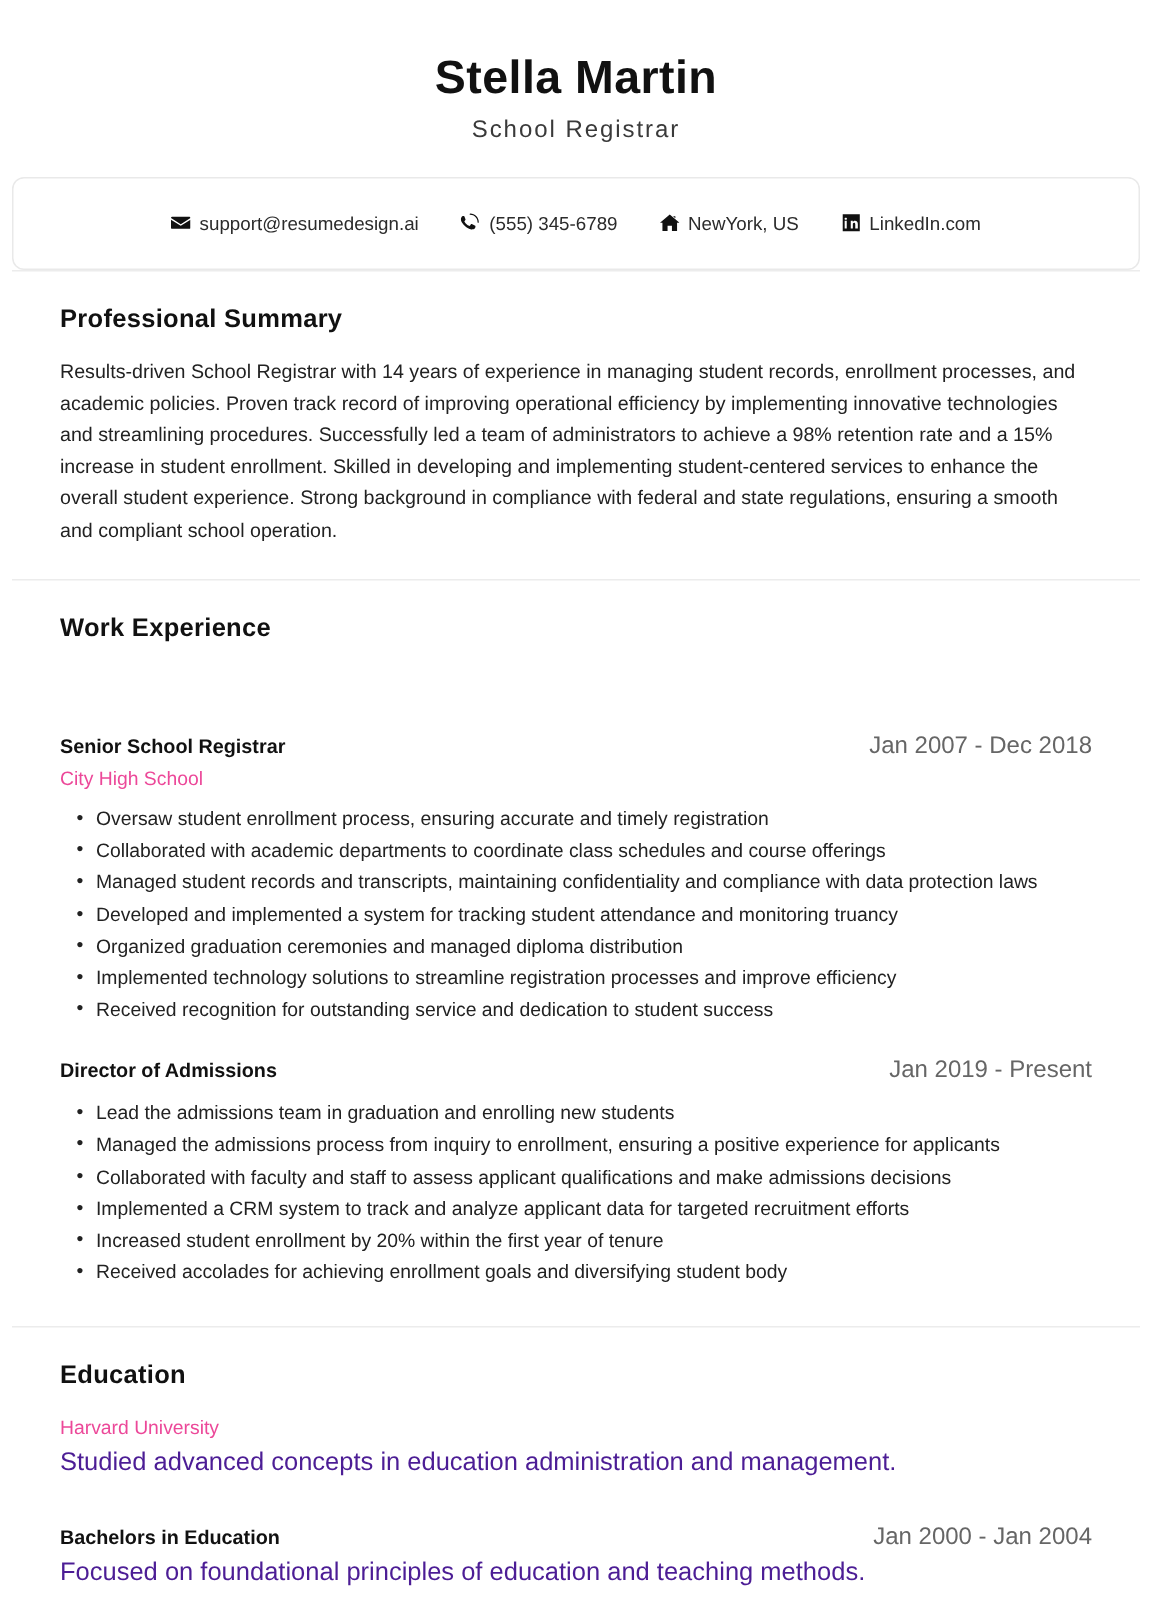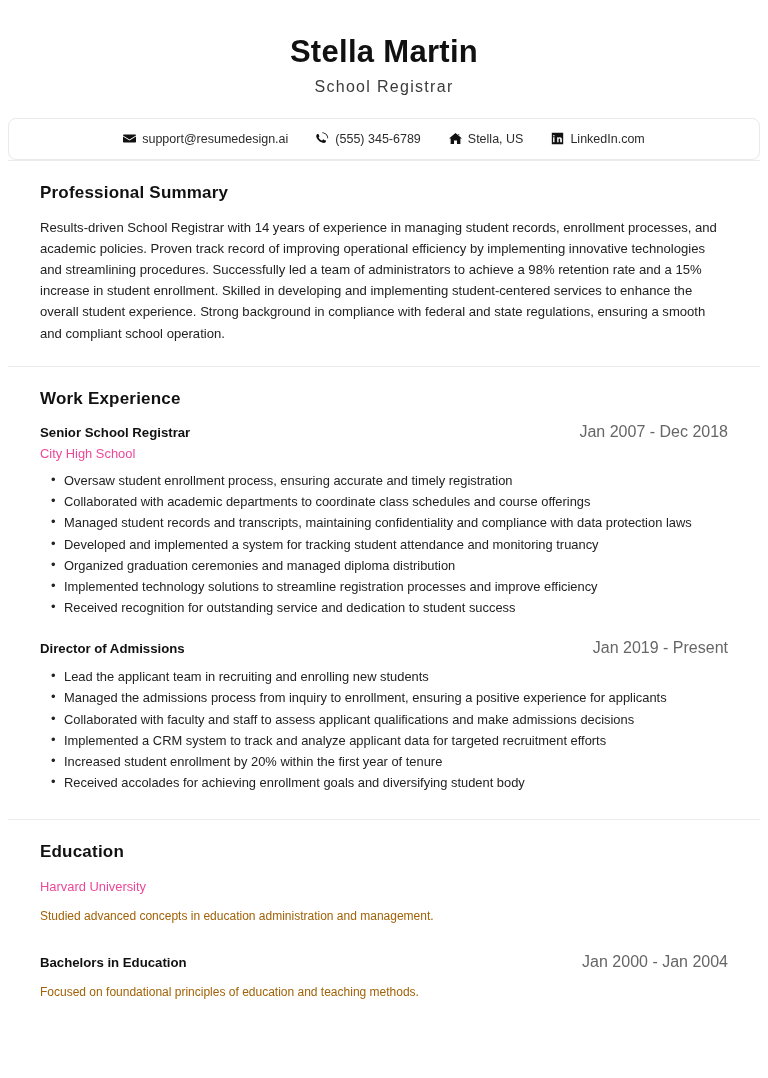--- a/index.html
+++ b/index.html
@@ -38,21 +38,21 @@
     letter-spacing: 1.3px;
     margin-top: 7px;
     font-weight: normal;
   }
 
   
   .contact-bar {
     margin: 4px 8px 0;
     border: 1px solid #e9e9e9;
     border-radius: 8px;
-    padding: 13px 10px;
+    padding: 23px 10px;
     display: flex;
     justify-content: center;
     align-items: center;
     flex-wrap: wrap;
     gap: 0;
   }
   .contact-item {
     display: inline-flex;
     align-items: center;
     font-size: 12.5px;
@@ -136,27 +136,26 @@
   .bullets li::before {
     content: "•";
     position: absolute;
     left: 11px;
     top: -1px;
     font-size: 13px;
     color: #222222;
   }
   .entry-spacer { height: 15px; }
   .entry-desc {
-    font-size: 12px;
+    font-size: 17px;
     line-height: 1.5;
-    color: #a16207;
-    margin-top: 10px;
+    color: #4c1d95;
     padding-bottom: 4px;
   }
-  .work-block { padding-bottom: 20px; }
+  .work-block { padding-bottom: 20px; margin-top: 45px; }
   .edu-block { padding-bottom: 22px; }
   .edu-entry + .edu-entry { margin-top: 20px; }
 </style>
 </head>
 <body>
 
 <div class="page">
 
   <div class="header">
     <div class="name">Stella Martin</div>
@@ -180,21 +179,21 @@
           </svg>
       </span>
       <span>(555) 345-6789</span>
     </div>
     <div class="contact-item">
       <span class="ico">
         <svg width="13" height="13" viewBox="0 0 16 16" fill="#111">
             <path d="M8 1.3 0 8h2v6.7h4.2v-4.2h3.6v4.2H14V8h2L8 1.3zm4.6 1.1v1.9l-1.9-1.6h1.9z"></path>
           </svg>
       </span>
-      <span>Stella, US</span>
+      <span>NewYork, US</span>
     </div>
     <div class="contact-item">
       <span class="ico">
         <svg width="13" height="13" viewBox="0 0 16 16" fill="#111">
             <path d="M1 1h14v14H1V1zm3.3 11.7V6.4H2.6v6.3h1.7zM3.5 5.6c.6 0 1-.4 1-.9s-.4-.9-1-.9-1 .4-1 .9.4.9 1 .9zm9.9 7.1V9.1c0-1.8-1-2.7-2.3-2.7-1 0-1.5.6-1.8 1V6.4H7.6v6.3h1.7V9.2c0-.2 0-.4.1-.5.1-.3.4-.7.9-.7.7 0 1 .5 1 1.3v3.4h1.7z"></path>
           </svg>
       </span>
       <span>LinkedIn.com</span>
     </div>
   </div>
@@ -228,21 +227,21 @@
       </div>
 
       <div class="entry-spacer"></div>
 
       <div class="entry">
         <div class="entry-head">
           <div class="entry-title">Director of Admissions</div>
           <div class="entry-date">Jan 2019 - Present</div>
         </div>
         <ul class="bullets">
-          <li>Lead the applicant team in recruiting and enrolling new students</li>
+          <li>Lead the admissions team in graduation and enrolling new students</li>
           <li>Managed the admissions process from inquiry to enrollment, ensuring a positive experience for applicants</li>
           <li>Collaborated with faculty and staff to assess applicant qualifications and make admissions decisions</li>
           <li>Implemented a CRM system to track and analyze applicant data for targeted recruitment efforts</li>
           <li>Increased student enrollment by 20% within the first year of tenure</li>
           <li>Received accolades for achieving enrollment goals and diversifying student body</li>
         </ul>
       </div>
     </div>
   </div>
 

